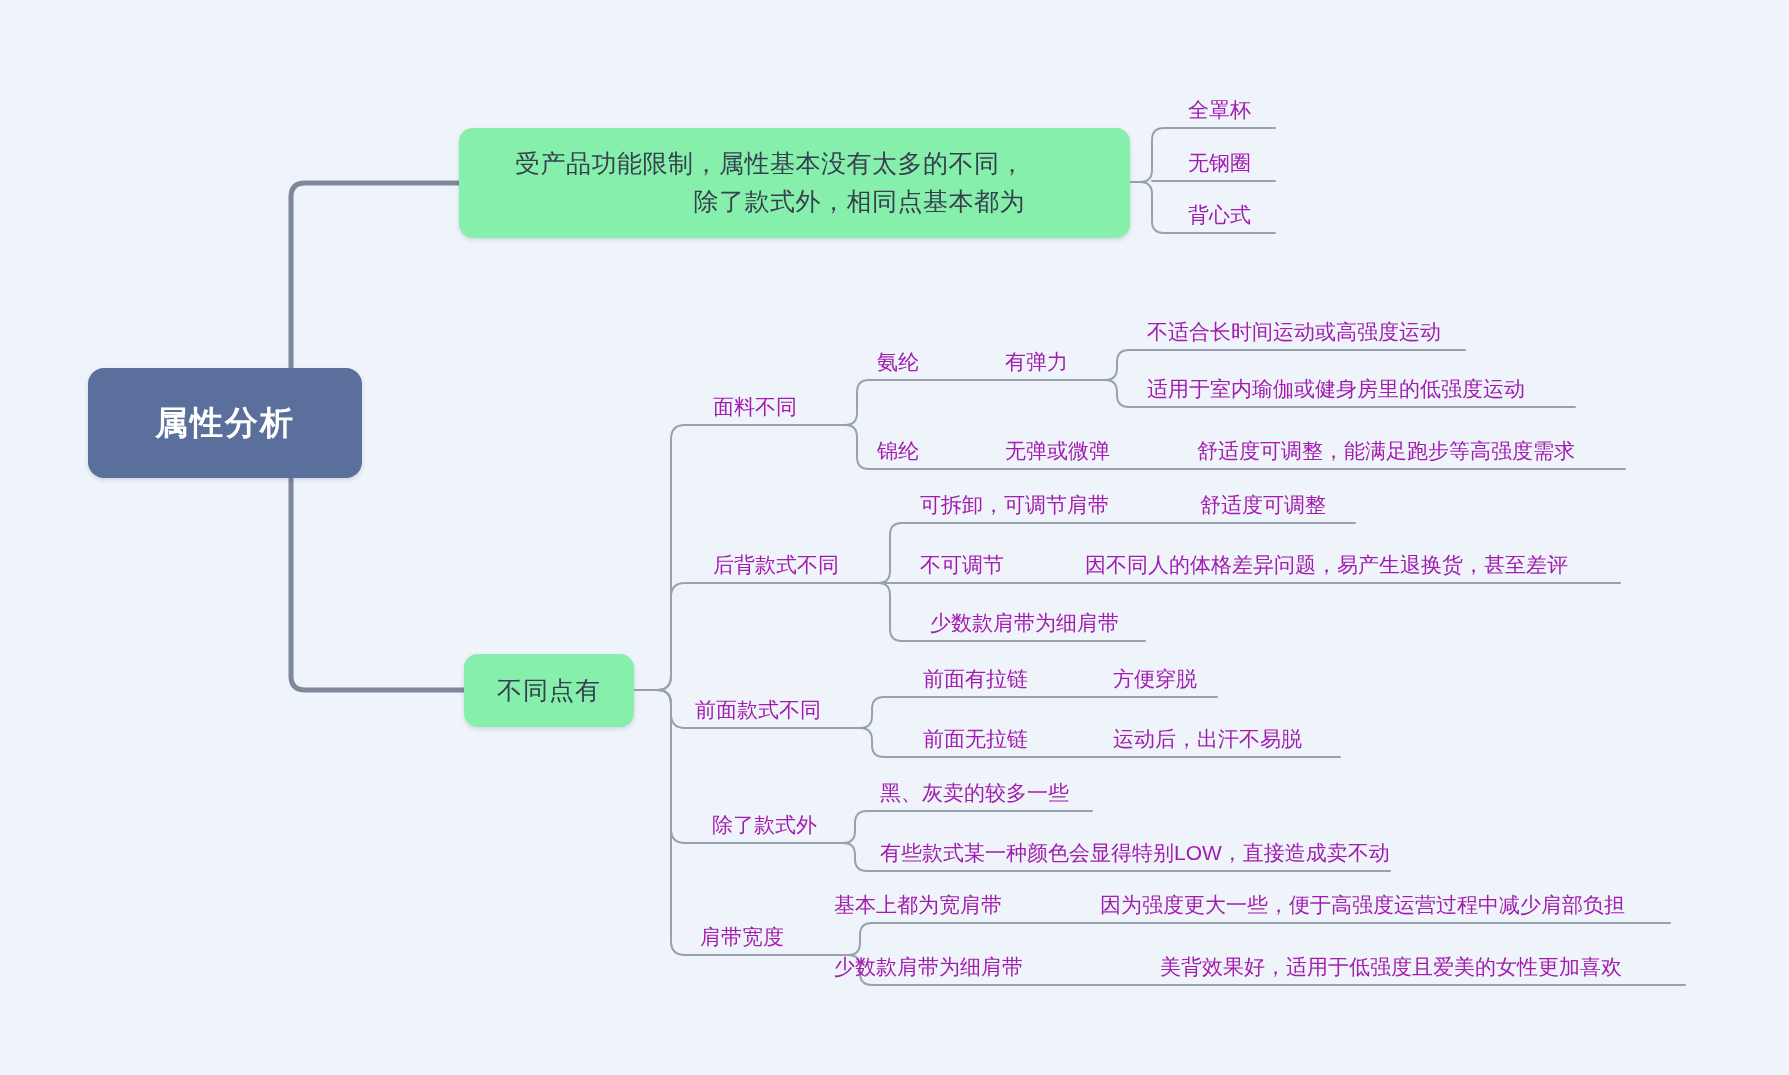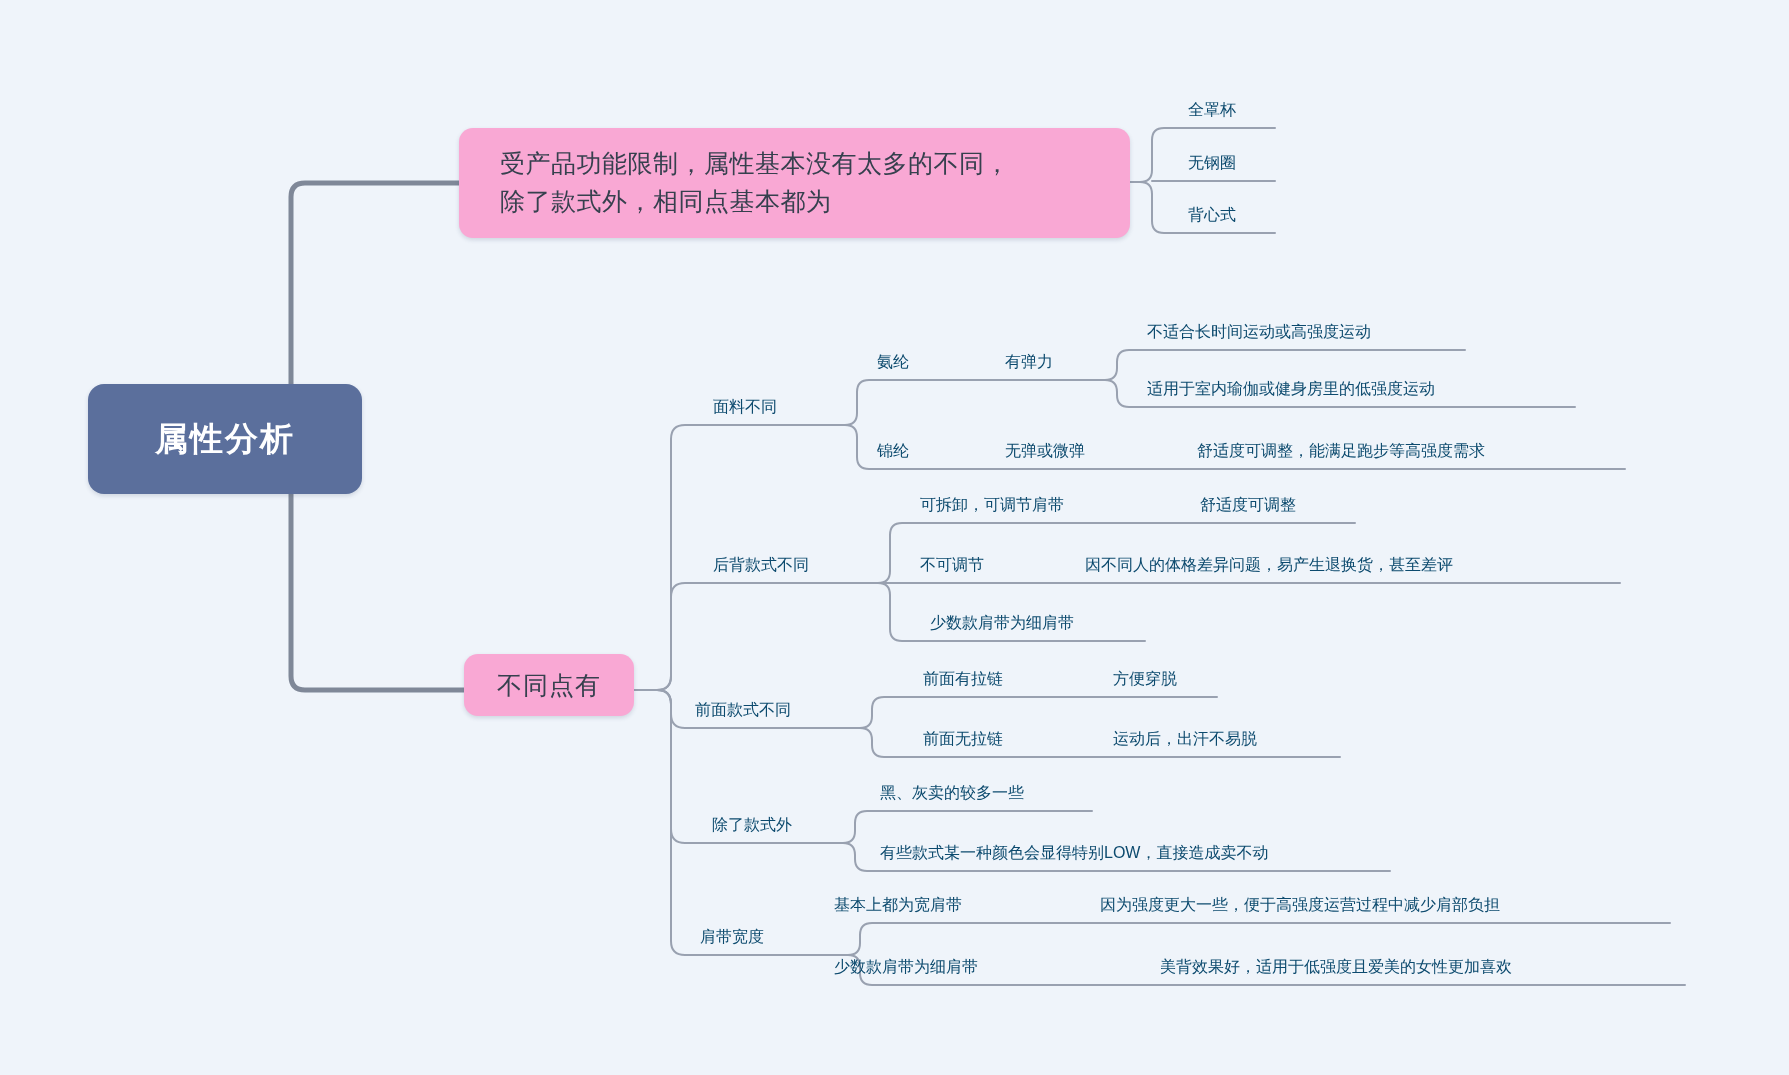--- a/index.html
+++ b/index.html
@@ -4,43 +4,43 @@
 <style>
   html,body{margin:0;padding:0;background:#eff4fa;}
   #canvas{
     position:relative;width:1789px;height:1075px;overflow:hidden;
     background:#eff4fa;
     font-family:"Liberation Sans","DejaVu Sans",sans-serif;
   }
   svg.lines{position:absolute;left:0;top:0;}
   .topic{
     position:absolute;white-space:nowrap;
-    font-size:16px;line-height:28px;color:#0c4a6e;
+    font-size:21px;line-height:28px;color:#a21caf;
     transform:translateY(-14px);
   }
   .box{
     position:absolute;border-radius:14px;
     box-shadow:0 2px 4px rgba(60,80,110,0.18);
   }
   .root-box{
-    left:88px;top:384px;width:274px;height:110px;
+    left:88px;top:368px;width:274px;height:110px;
     background:#5b6f9c;border-radius:16px;
     display:flex;align-items:center;justify-content:center;
   }
   .root-box .root-text{
     color:#ffffff;font-size:33px;font-weight:bold;letter-spacing:2px;
   }
-  .blue{background:#f9a8d4;}
+  .blue{background:#86efac;text-align:right;}
   .same-box{left:459px;top:128px;width:671px;height:110px;}
   .same-box .same-text{
     position:absolute;left:41px;top:16px;width:525px;
     font-size:25px;line-height:38px;color:#36404e;letter-spacing:0.5px;
   }
   .diff-box{
-    left:464px;top:654px;width:170px;height:62px;
+    left:464px;top:654px;width:170px;height:73px;
     display:flex;align-items:center;justify-content:center;
   }
   .diff-box .diff-text{font-size:25px;color:#36404e;letter-spacing:1px;}
 </style>
 </head>
 <body>
 
 <div id="canvas">
 
   <svg class="lines" width="1789" height="1075" viewBox="0 0 1789 1075">

